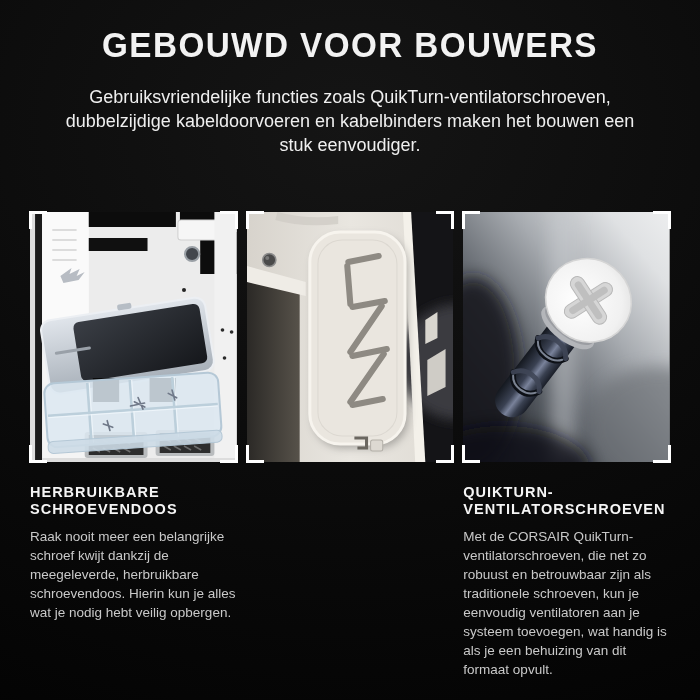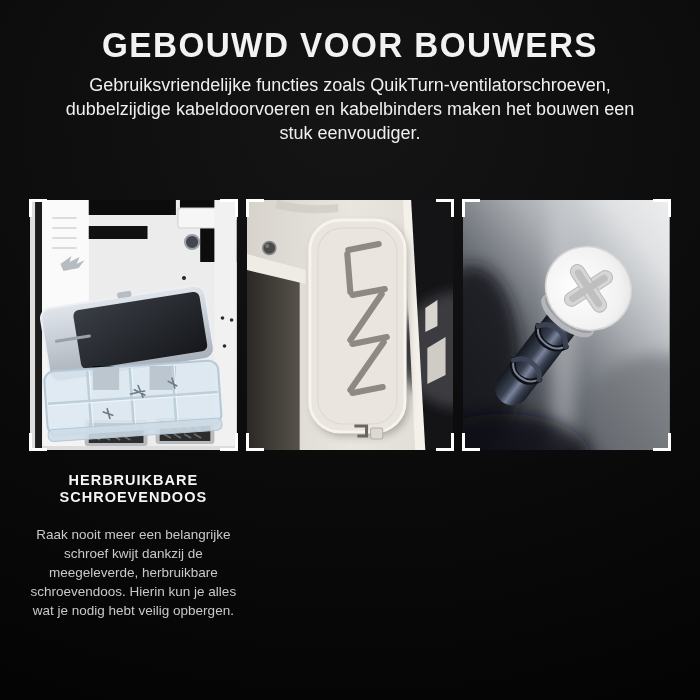--- a/index.html
+++ b/index.html
@@ -16,34 +16,33 @@
     text-align:center;
     font-size:35px;
     line-height:40px;
     font-weight:700;
     letter-spacing:1.5px;
     color:#f2f2f2;
     white-space:nowrap;
     transform:scaleX(0.95);
   }
   .hero-subtitle{
-    margin:8px auto 0;
+    margin:20px auto 0;
     max-width:600px;
     text-align:center;
     font-size:18px;
     line-height:24px;
     font-weight:400;
     color:#efefef;
   }
   .features{
     display:flex;
     gap:10px;
     padding:0 30px;
     margin-top:55px;
-    text-align:center;
   }
   .card{flex:1;min-width:0;}
   .photo{
     position:relative;
     height:250px;
     background:#101010;
   }
   .photo svg{position:absolute;inset:0;width:100%;height:100%;display:block;}
   .corner{position:absolute;width:15px;height:15px;pointer-events:none;}
   .corner.tl{top:-1px;left:-1px;border-top:3px solid #fff;border-left:3px solid #fff;}
@@ -52,21 +51,21 @@
   .corner.br{bottom:-1px;right:-1px;border-bottom:3px solid #fff;border-right:3px solid #fff;}
   .card h2{
     margin:22px 0 0;
     font-size:14.5px;
     line-height:17px;
     font-weight:700;
     letter-spacing:1px;
     color:#f5f5f5;
   }
   .card p{
-    margin:19px 0 0;
+    margin:9px 0 0;
     font-size:13.5px;
     line-height:19px;
     color:#c9c9c9;
   }
 </style>
 </head>
 <body>
 
 <div class="page">
 
@@ -256,16 +255,18 @@
                 <rect x="132.5" y="-22" width="7" height="44" rx="3.5"></rect>
               </g>
             </g>
           </g>
         </svg>
         <span class="corner tl"></span>
         <span class="corner tr"></span>
         <span class="corner bl"></span>
         <span class="corner br"></span>
       </figure>
+      <h2>QUIKTURN-VENTILATORSCHROEVEN</h2>
+      <p>Met de CORSAIR QuikTurn-ventilatorschroeven, die net zo robuust en betrouwbaar zijn als traditionele schroeven, kun je eenvoudig ventilatoren aan je systeem toevoegen, wat handig is als je een behuizing van dit formaat opvult.</p>
     </section>
 
   </div>
 </div>
 
 </body></html>

